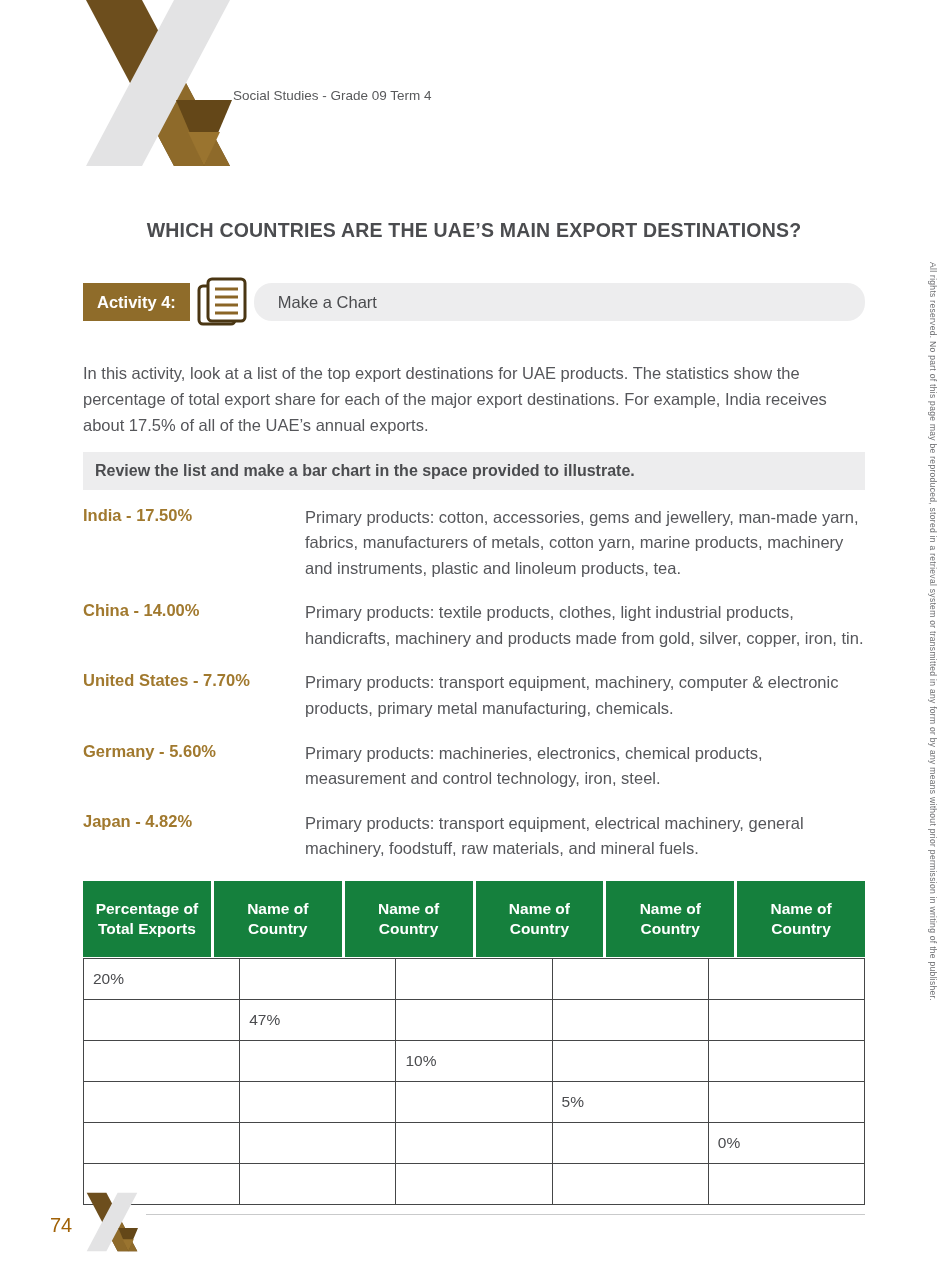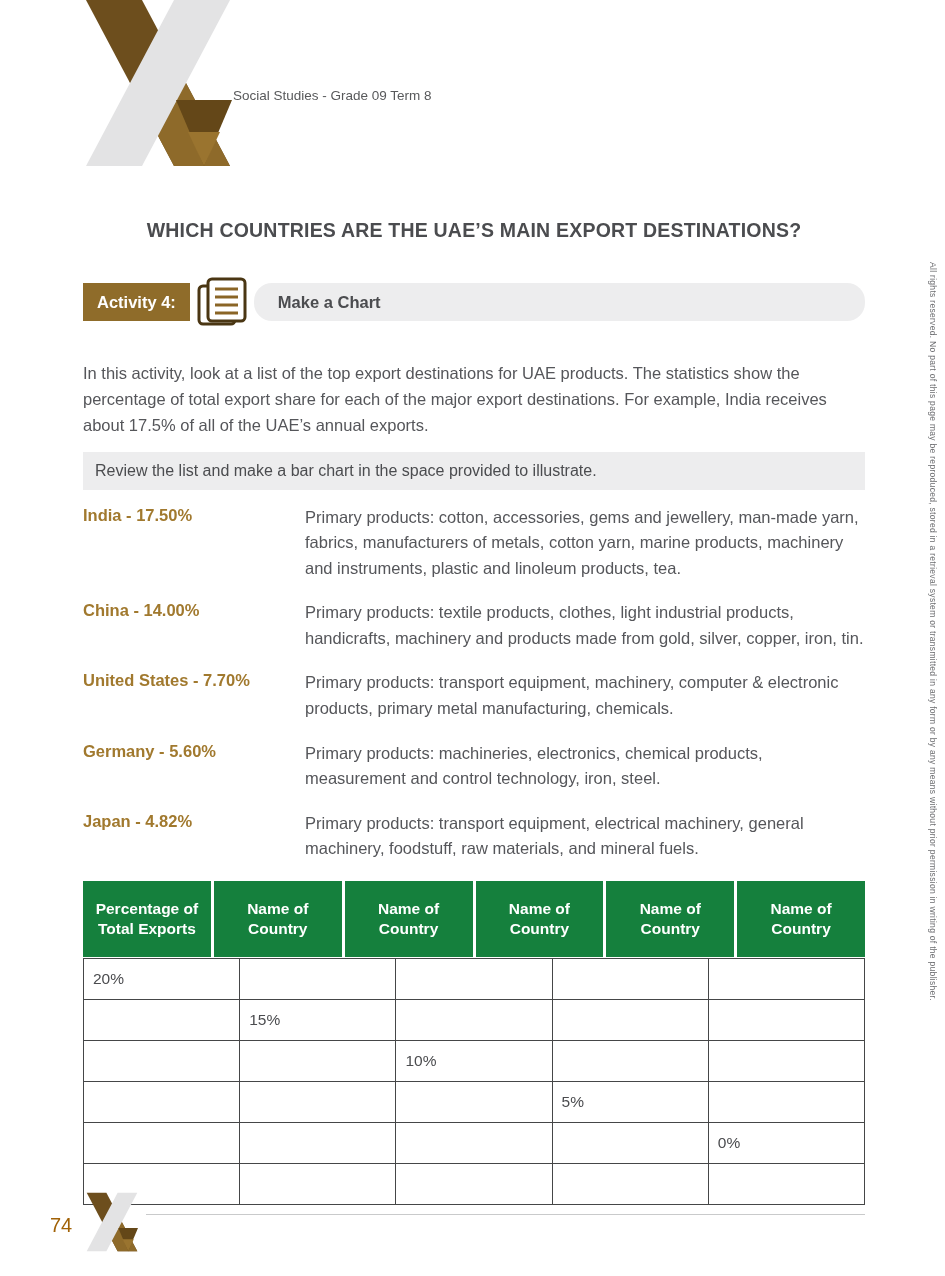--- a/index.html
+++ b/index.html
@@ -23,27 +23,27 @@
 
   
   .activity-row { display:flex; align-items:center; margin-top:33px; height:54px; }
   .activity-badge {
     background:#8f6c2a; color:#ffffff; font-weight:bold; font-size:16.5px;
     height:38px; display:flex; align-items:center; padding:0 14px; flex:0 0 auto;
   }
   .activity-icon { width:64px; display:flex; justify-content:center; align-items:center; flex:0 0 auto; }
   .activity-bar {
     flex:1 1 auto; background:#ededee; height:38px; display:flex; align-items:center;
-    padding-left:24px; font-weight:bold; font-size:16.5px; color:#4b4c4f;border-radius:18px;
+    padding-left:24px; font-weight:normal; font-size:16.5px; color:#4b4c4f;border-radius:18px;
   }
 
   .intro { margin-top:32px; font-size:16.5px; line-height:1.57; }
   .instruction {
     margin-top:13px; background:#ededee; padding:10px 12px;
-    font-weight:normal; font-size:16px; color:#4b4c4f;
+    font-weight:bold; font-size:16px; color:#4b4c4f;
   }
 
   
   .destinations { margin-top:15px; }
   .dest-row { display:grid; grid-template-columns:222px 1fr; margin-bottom:19px; }
   .dest-country { font-weight:bold; font-size:16.5px; color:#a1792e; padding-top:1px; }
   .dest-desc { font-size:16.5px; line-height:1.55; }
 
   
   .chart-table { margin-top:12px; }
@@ -88,21 +88,21 @@
         <polygon points="104,132 136,132 120,166" fill="#9a742f"></polygon>
       </g>
     </defs>
   </svg>
 
   <div class="brand-logo">
     <svg viewBox="0 0 148 166" width="148" height="166">
         <use href="#brand-x"></use>
       </svg>
   </div>
-  <div class="header-label">Social Studies - Grade 09 Term 8</div>
+  <div class="header-label">Social Studies - Grade 09 Term 4</div>
 
   <div class="side-note">All rights reserved. No part of this page may be reproduced, stored in a retrieval system or transmitted in any form or by any means without prior permission in writing of the publisher.</div>
 
   <div class="content">
 
     <h1 class="page-title">WHICH COUNTRIES ARE THE UAE’S MAIN EXPORT DESTINATIONS?</h1>
 
     <div class="activity-row">
       <div class="activity-badge">Activity 4:</div>
       <div class="activity-icon">
@@ -157,21 +157,21 @@
         <div class="th">Name of Country</div>
       </div>
       <div class="chart-body">
         <div class="cell rowlabel">20%</div>
         <div class="cell"></div>
         <div class="cell"></div>
         <div class="cell"></div>
         <div class="cell"></div>
         <div class="cell"></div>
 
-        <div class="cell rowlabel">15%</div>
+        <div class="cell rowlabel">47%</div>
         <div class="cell"></div>
         <div class="cell"></div>
         <div class="cell"></div>
         <div class="cell"></div>
         <div class="cell"></div>
 
         <div class="cell rowlabel">10%</div>
         <div class="cell"></div>
         <div class="cell"></div>
         <div class="cell"></div>

